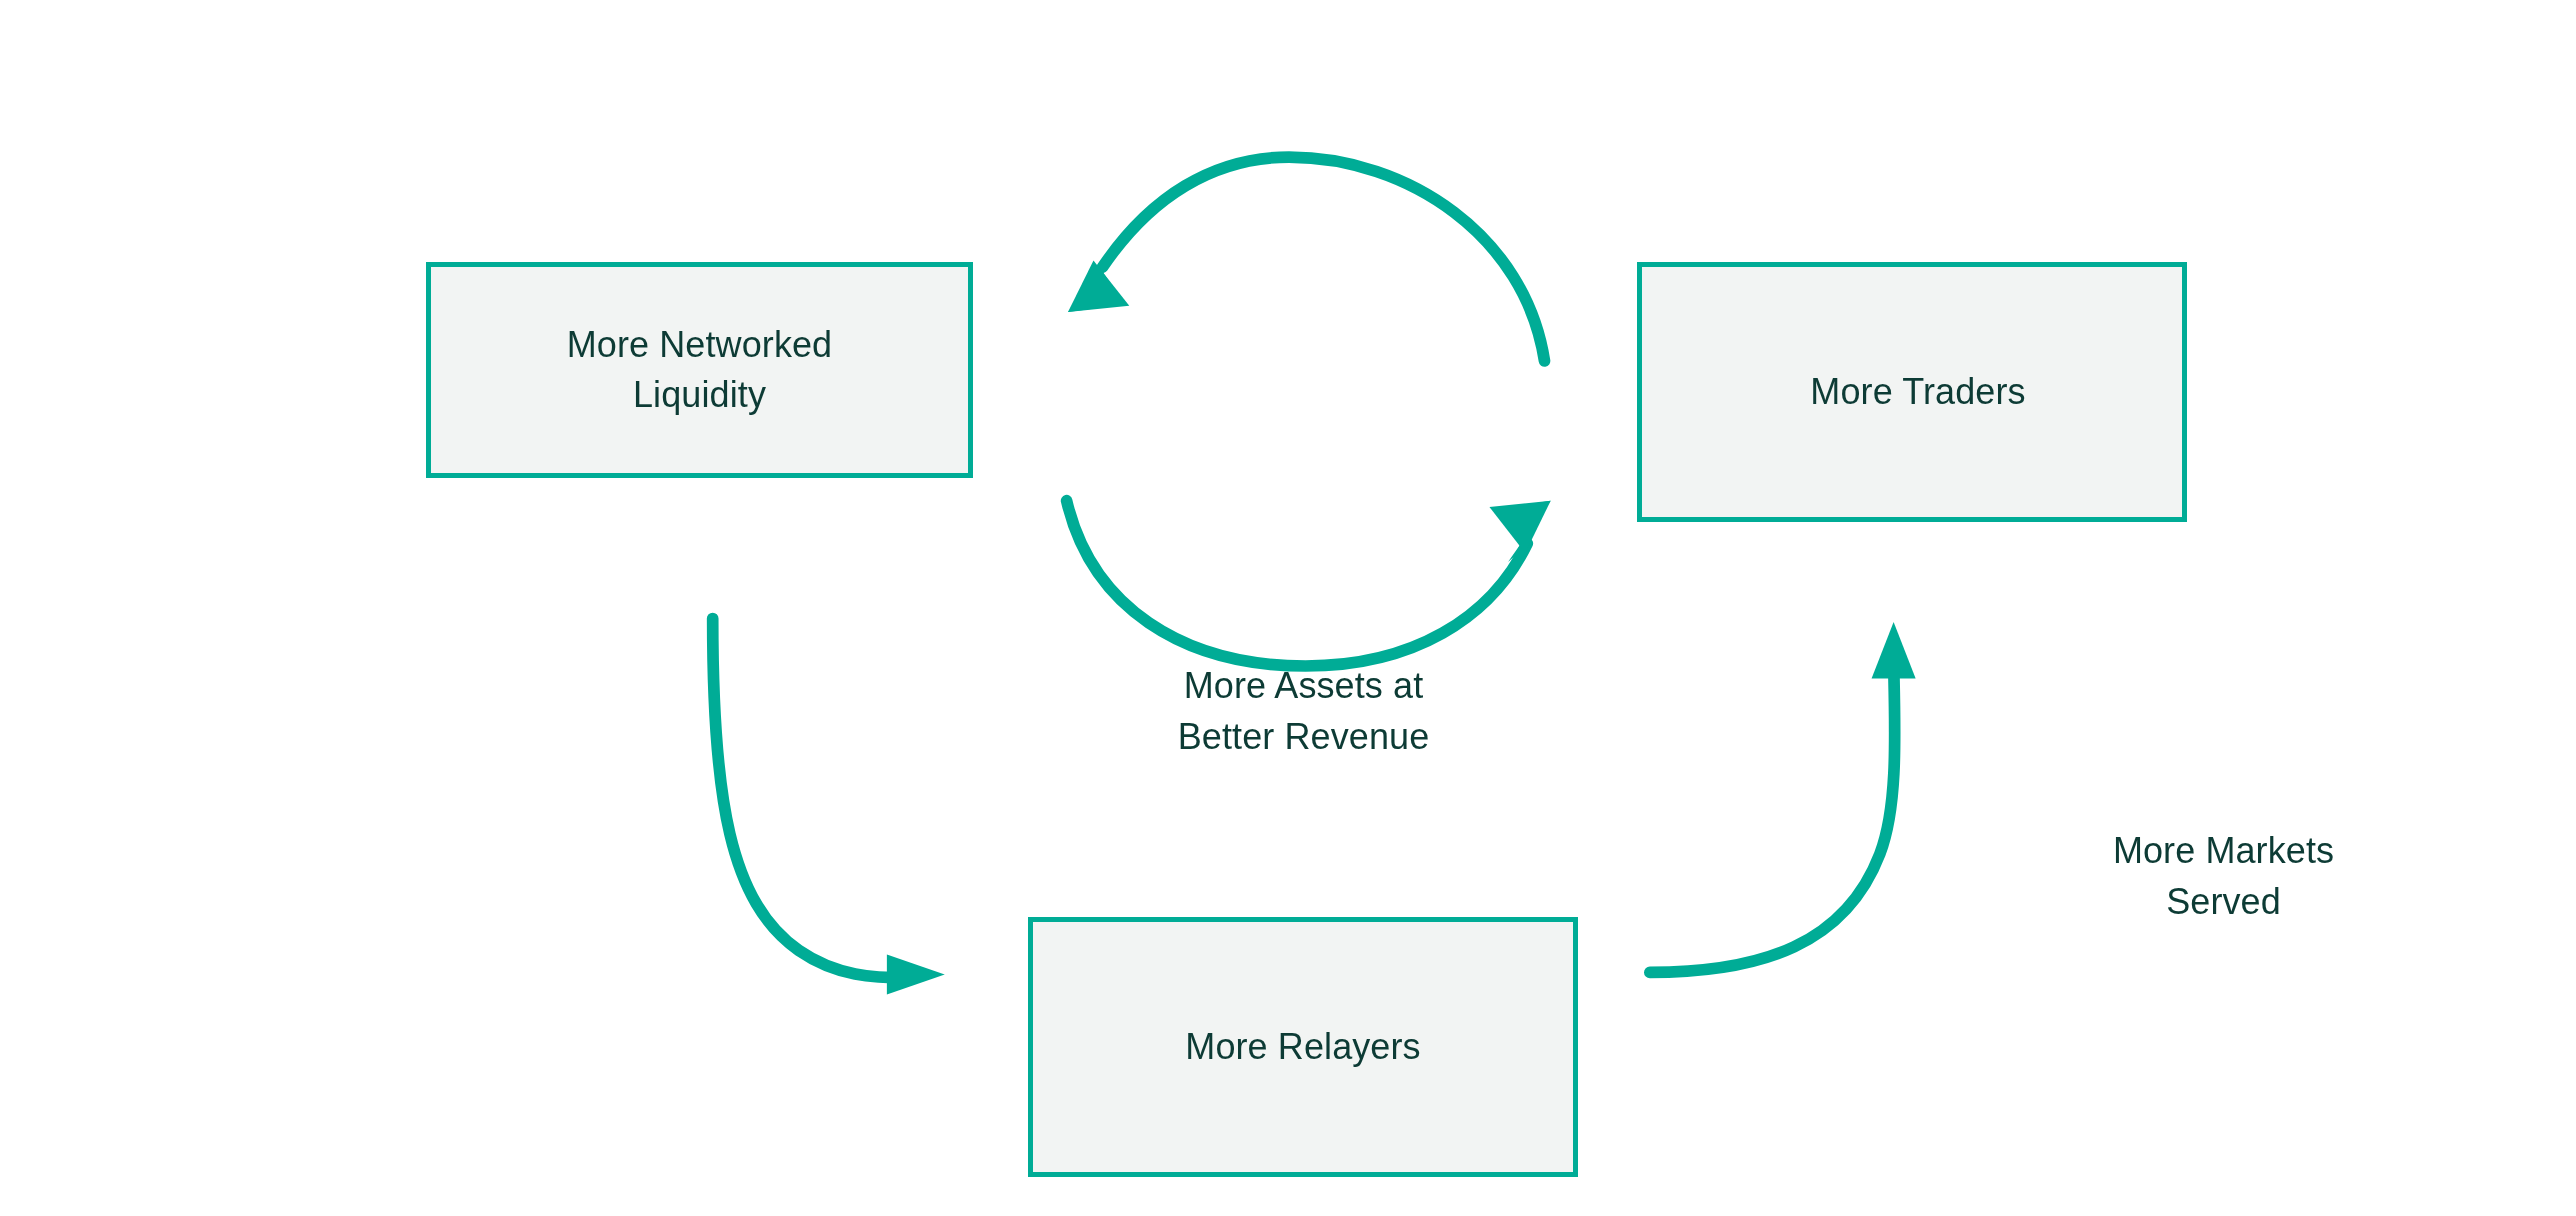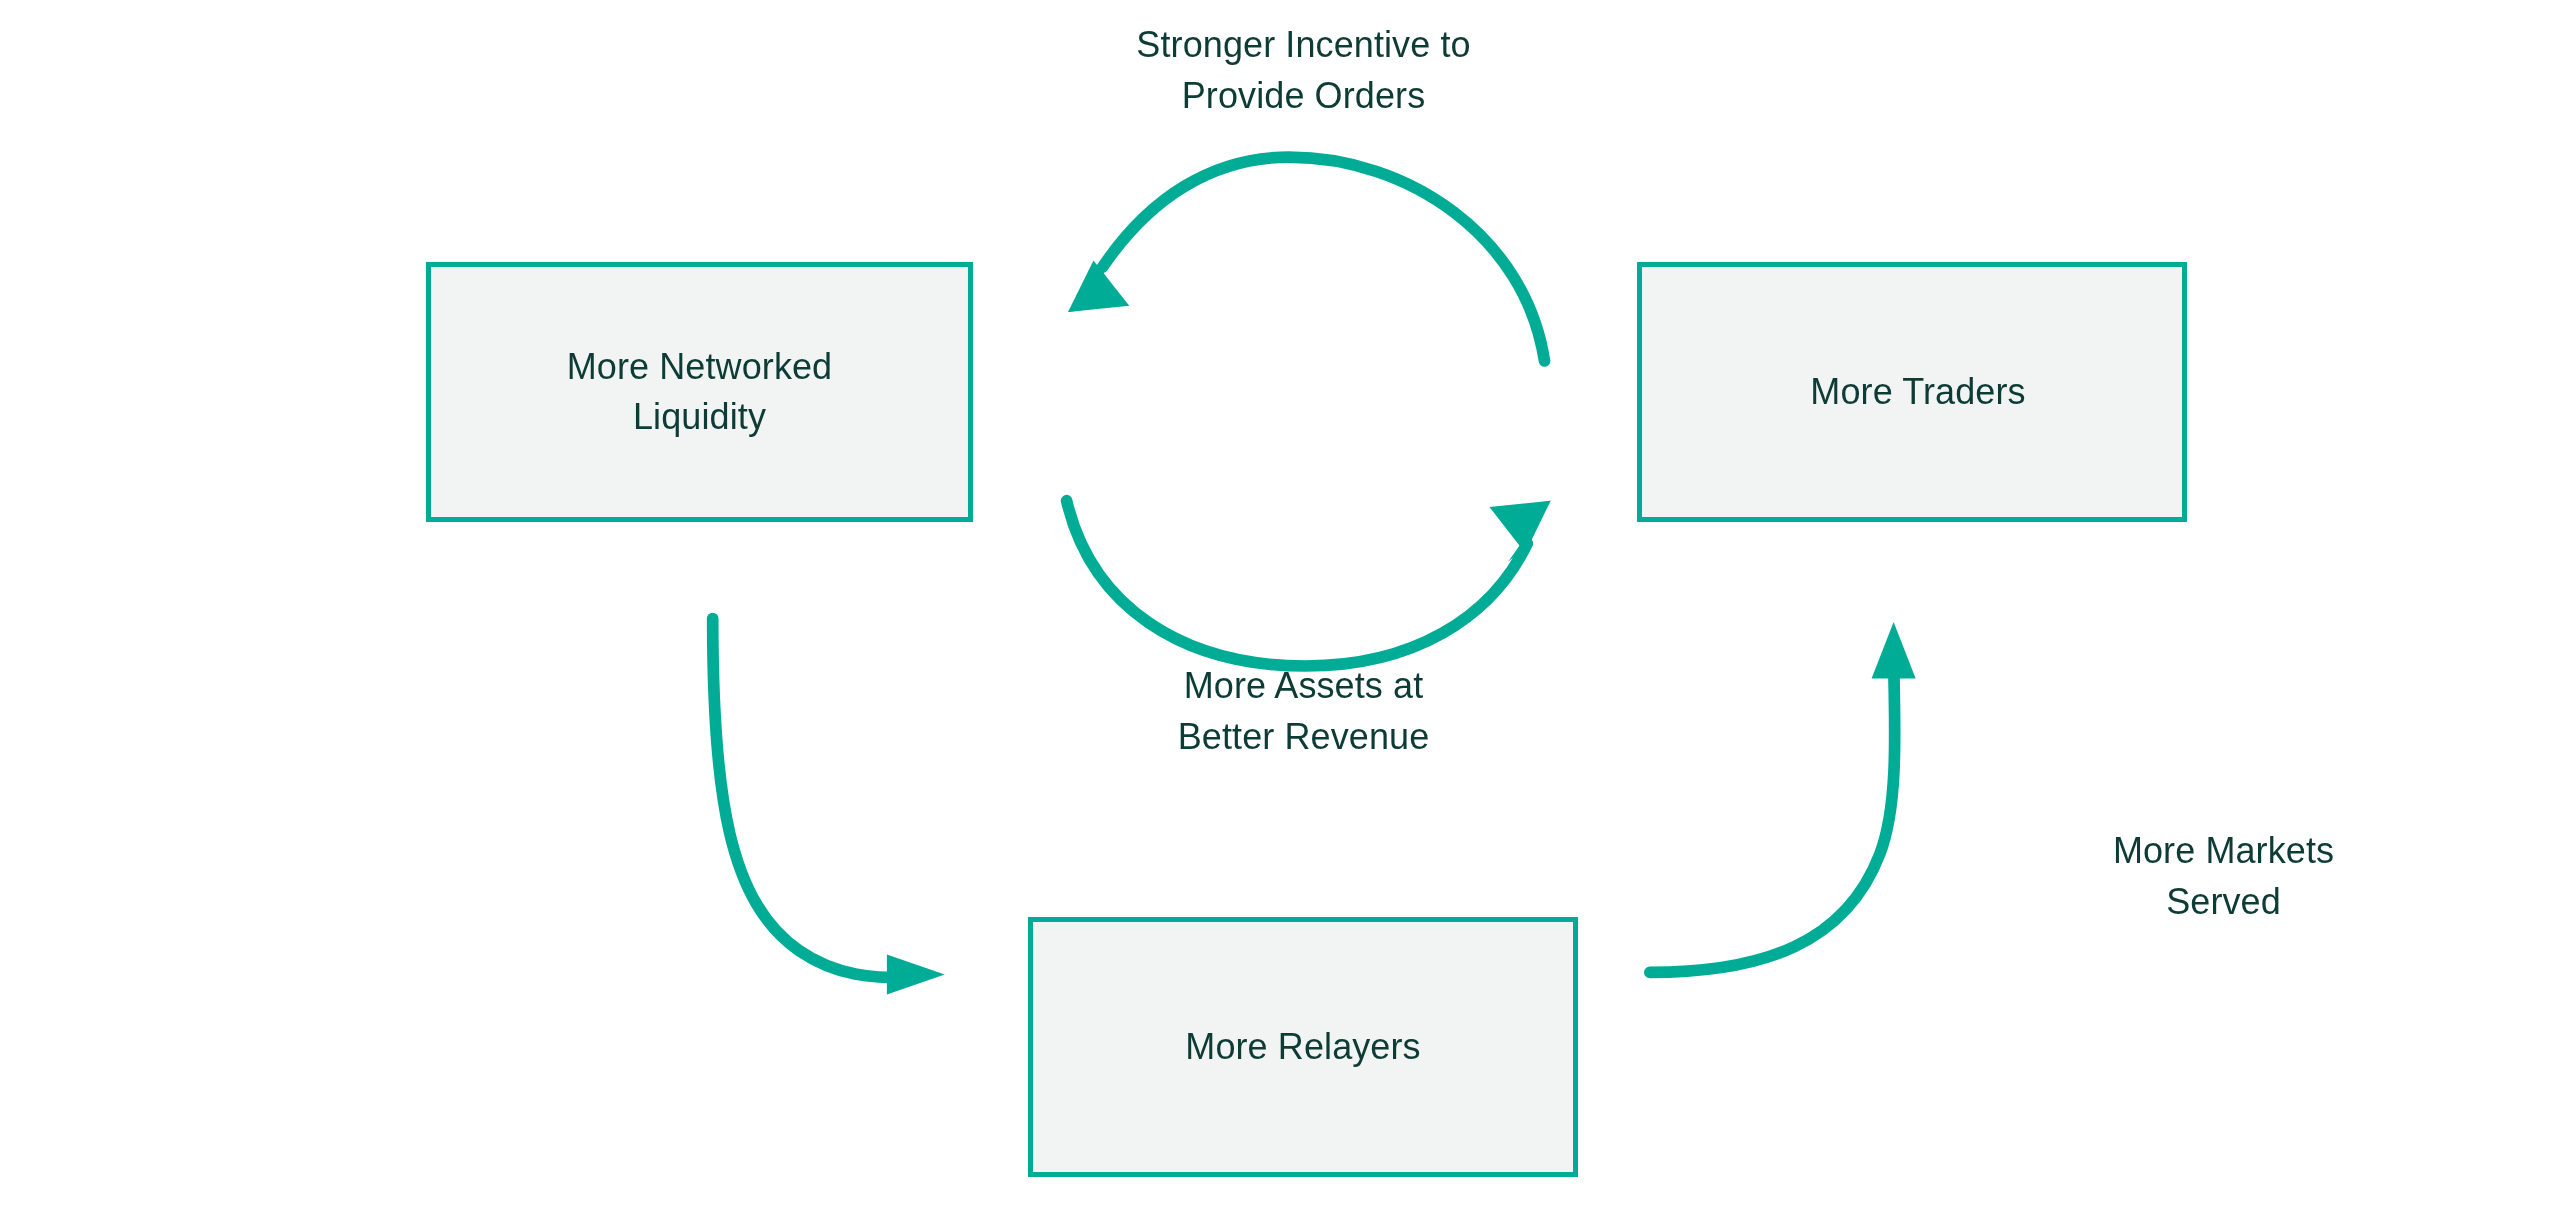--- a/index.html
+++ b/index.html
@@ -45,21 +45,21 @@
   }
   .node-label {
     color: #0D3B35;
     font-size: 36px;
     line-height: 1.38;
     font-weight: 400;
     letter-spacing: 0.1px;
     white-space: pre-line;
   }
 
-  #box-networked-liquidity { left: 426px;  top: 262px;  width: 547px; height: 260px; }
+  #box-networked-liquidity { left: 426px;  top: 262px;  width: 547px; height: 216px; }
   #box-more-traders        { left: 1637px; top: 262px;  width: 550px; height: 260px; padding-left: 12px; }
   #box-more-relayers       { left: 1028px; top: 917px; width: 550px; height: 260px; }
 
   .edge-label {
     position: absolute;
     color: #0D3B35;
     font-size: 36px;
     line-height: 1.42;
     font-weight: 400;
     letter-spacing: 0.1px;
@@ -108,22 +108,20 @@
   </div>
 
   <div id="box-more-traders" class="node-box">
     <span class="node-label">More Traders</span>
   </div>
 
   <div id="box-more-relayers" class="node-box">
     <span class="node-label">More Relayers</span>
   </div>
 
-  <div id="label-stronger-incentive" class="edge-label">Stronger Incentive to
-Provide Orders</div>
 
   <div id="label-more-assets" class="edge-label">More Assets at
 Better Revenue</div>
 
 
   <div id="label-more-markets" class="edge-label">More Markets
 Served</div>
 
 </div>
 

